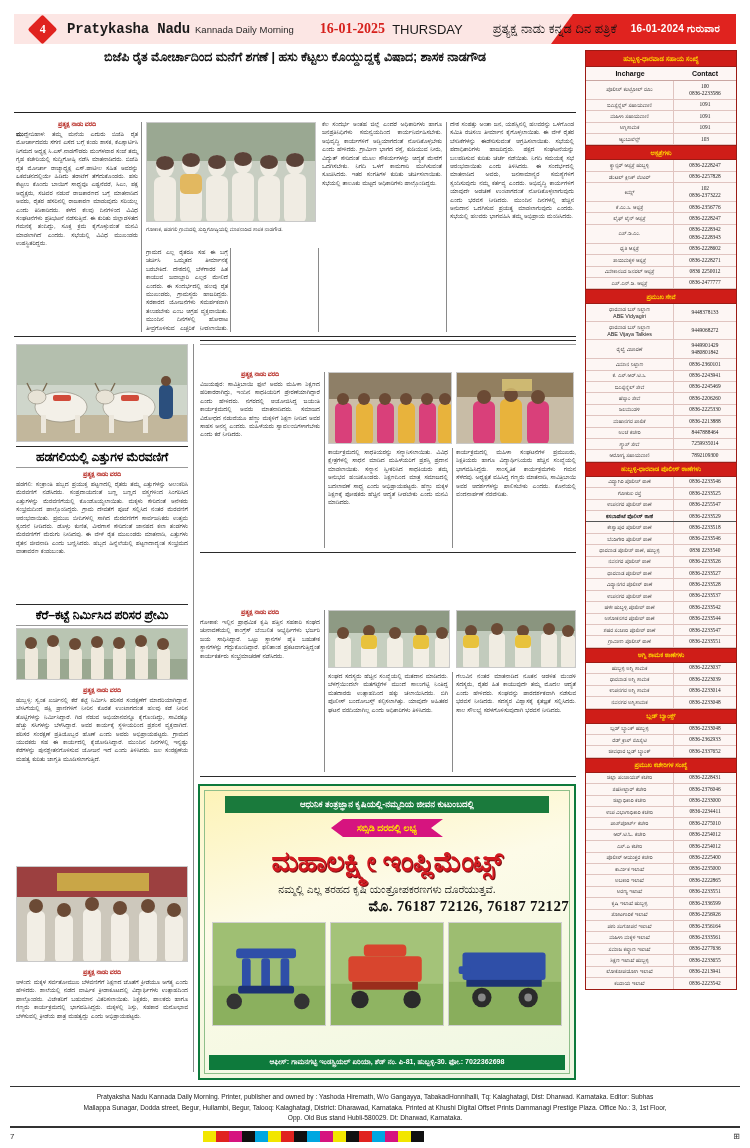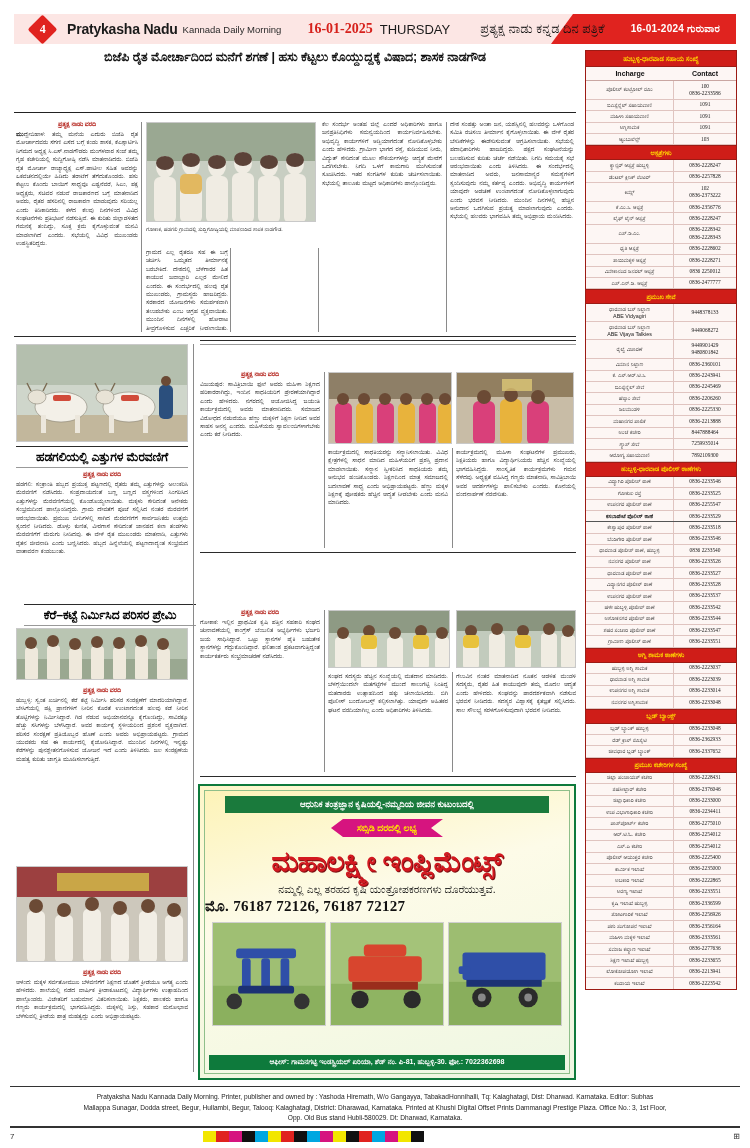--- a/index.html
+++ b/index.html
@@ -29,21 +29,21 @@
   .mh-inner { position: relative; display: flex; align-items: center; width: 100%; height: 100%; padding-left: 18px; }
   .logo-diamond {
     width: 21px; height: 21px; background: #e0231f; transform: rotate(45deg);
     display: flex; align-items: center; justify-content: center; flex: none;
     border-radius: 2px;
   }
   .logo-diamond span {
     transform: rotate(-45deg); color: #fff; font-size: 12px; font-weight: bold;
     font-family: "Liberation Serif", serif;
   }
-  .paper-name { margin-left: 14px; font-size: 14px; font-weight: bold; color: #1a1a1a; letter-spacing: -0.2px; }
+  .paper-name { margin-left: 14px; font-size: 14px; font-weight: bold; color: #1a1a1a; letter-spacing: -0.2px; font-family: Liberation Mono, monospace; }
   .paper-sub { margin-left: 5px; font-size: 9.5px; color: #2a2a2a; }
   .mh-date-en { margin-left: 26px; font-size: 14px; font-weight: bold; color: #d6211c; font-family: "Liberation Serif", serif; }
   .mh-day-en { margin-left: 7px; font-size: 13px; color: #1a1a1a; font-family: Liberation Sans, sans-serif; }
   .mh-kn { margin-left: 30px; font-size: 13px; font-weight: normal; color: #111; }
   .mh-kn-date {
     position: absolute; right: 16px; top: 0; height: 30px; display: flex; align-items: center;
     color: #fff; font-size: 10px; font-weight: bold; letter-spacing: 0.2px;
   }
 
   
@@ -145,21 +145,21 @@
   }
   .ad-title {
     margin-top: 8px; text-align: center; color: #d31920; font-size: 28px; font-weight: bold;
     letter-spacing: -0.5px; line-height: 34px;
     text-shadow: 1px 1px 0 #7a0f12;
   }
   .ad-line {
     margin-top: 3px; text-align: center; color: #111; font-size: 10.6px; line-height: 14px;
   }
   .ad-phone {
-    margin-top: 2px; text-align: left; color: #111; font-size: 15px; font-weight: bold;
+    margin-top: 2px; text-align: right; color: #111; font-size: 15px; font-weight: bold;
     font-family: "Liberation Serif", serif; letter-spacing: 0.3px;
   }
   .ad-photos { display: flex; gap: 4px; margin: 7px 7px 0; }
   .ad-photos > div {
     flex: 1; height: 104px; border: 1px solid #cfcfcf; position: relative; overflow: hidden;
     background: linear-gradient(180deg,#cfe0a8 0%, #a9c877 45%, #8fb85f 100%);
   }
   .ad-addr {
     position: absolute; left: 4px; right: 4px; bottom: 3px; background: #0e7a3c; color: #fff;
     font-size: 7.1px; text-align: center; padding: 3px 8px; line-height: 9px; font-weight: bold;
@@ -301,21 +301,21 @@
   </div>
 
   <div class="col" style="left:16px; top:446px; width:172px;">
     <div class="hr-thin" style="margin-bottom:2px;"></div>
     <div class="sechead-sm">ಹಡಗಲಿಯಲ್ಲಿ ಎತ್ತುಗಳ ಮೆರವಣಿಗೆ</div>
     <div class="hr-hair" style="margin:2px 0 2px;"></div>
     <div class="byline">ಪ್ರತ್ಯಕ್ಷ ನಾಡು ವರದಿ</div>
     <div class="body-kn" style="height:116px; overflow:hidden;">ಹಡಗಲಿ: ಸಂಕ್ರಾಂತಿ ಹಬ್ಬದ ಪ್ರಯುಕ್ತ ಪಟ್ಟಣದಲ್ಲಿ ರೈತರು ತಮ್ಮ ಎತ್ತುಗಳನ್ನು ಅಲಂಕರಿಸಿ ಮೆರವಣಿಗೆ ನಡೆಸಿದರು. ಸಂಪ್ರದಾಯದಂತೆ ಬಣ್ಣ ಬಣ್ಣದ ವಸ್ತ್ರಗಳಿಂದ ಸಿಂಗರಿಸಿದ ಎತ್ತುಗಳನ್ನು ಮೆರವಣಿಗೆಯಲ್ಲಿ ಕೊಂಡೊಯ್ಯಲಾಯಿತು. ಮಕ್ಕಳು ಸೇರಿದಂತೆ ಅನೇಕರು ಸಂಭ್ರಮದಿಂದ ಪಾಲ್ಗೊಂಡಿದ್ದರು. ಗ್ರಾಮ ದೇವತೆಗೆ ಪೂಜೆ ಸಲ್ಲಿಸಿದ ನಂತರ ಮೆರವಣಿಗೆ ಆರಂಭವಾಯಿತು. ಪ್ರಮುಖ ಬೀದಿಗಳಲ್ಲಿ ಸಾಗಿದ ಮೆರವಣಿಗೆಗೆ ಸಾರ್ವಜನಿಕರು ಉತ್ತಮ ಸ್ಪಂದನೆ ನೀಡಿದರು. ಡೊಳ್ಳು ಕುಣಿತ, ವೀರಗಾಸೆ ಸೇರಿದಂತೆ ಜಾನಪದ ಕಲಾ ತಂಡಗಳು ಮೆರವಣಿಗೆಗೆ ಮೆರುಗು ನೀಡಿದವು. ಈ ವೇಳೆ ರೈತ ಮುಖಂಡರು ಮಾತನಾಡಿ, ಎತ್ತುಗಳು ರೈತನ ಜೀವನಾಡಿ ಎಂದು ಬಣ್ಣಿಸಿದರು. ಹಬ್ಬದ ಹಿನ್ನೆಲೆಯಲ್ಲಿ ಪಟ್ಟಣದಾದ್ಯಂತ ಸಂಭ್ರಮದ ವಾತಾವರಣ ಕಂಡುಬಂತು.</div>
   </div>
 
-  <div class="col" style="left:24px; top:604px; width:172px;">
+  <div class="col" style="left:16px; top:604px; width:172px;">
     <div class="hr-thin" style="margin-bottom:2px;"></div>
     <div class="sechead-sm">ಕೆರೆ–ಕಟ್ಟೆ ನಿರ್ಮಿಸಿದ ಪರಿಸರ ಪ್ರೇಮಿ</div>
     <div class="hr-hair" style="margin:2px 0 0;"></div>
   </div>
 
   <div class="photo" style="left:16px; top:628px; width:172px; height:52px;">
     <svg viewBox="0 0 172 52" width="172" height="52" preserveAspectRatio="none">
       <rect width="172" height="52" fill="#b9c5b2"></rect>
       <rect y="30" width="172" height="22" fill="#9aa891"></rect>
       <g fill="#efe9dc">

